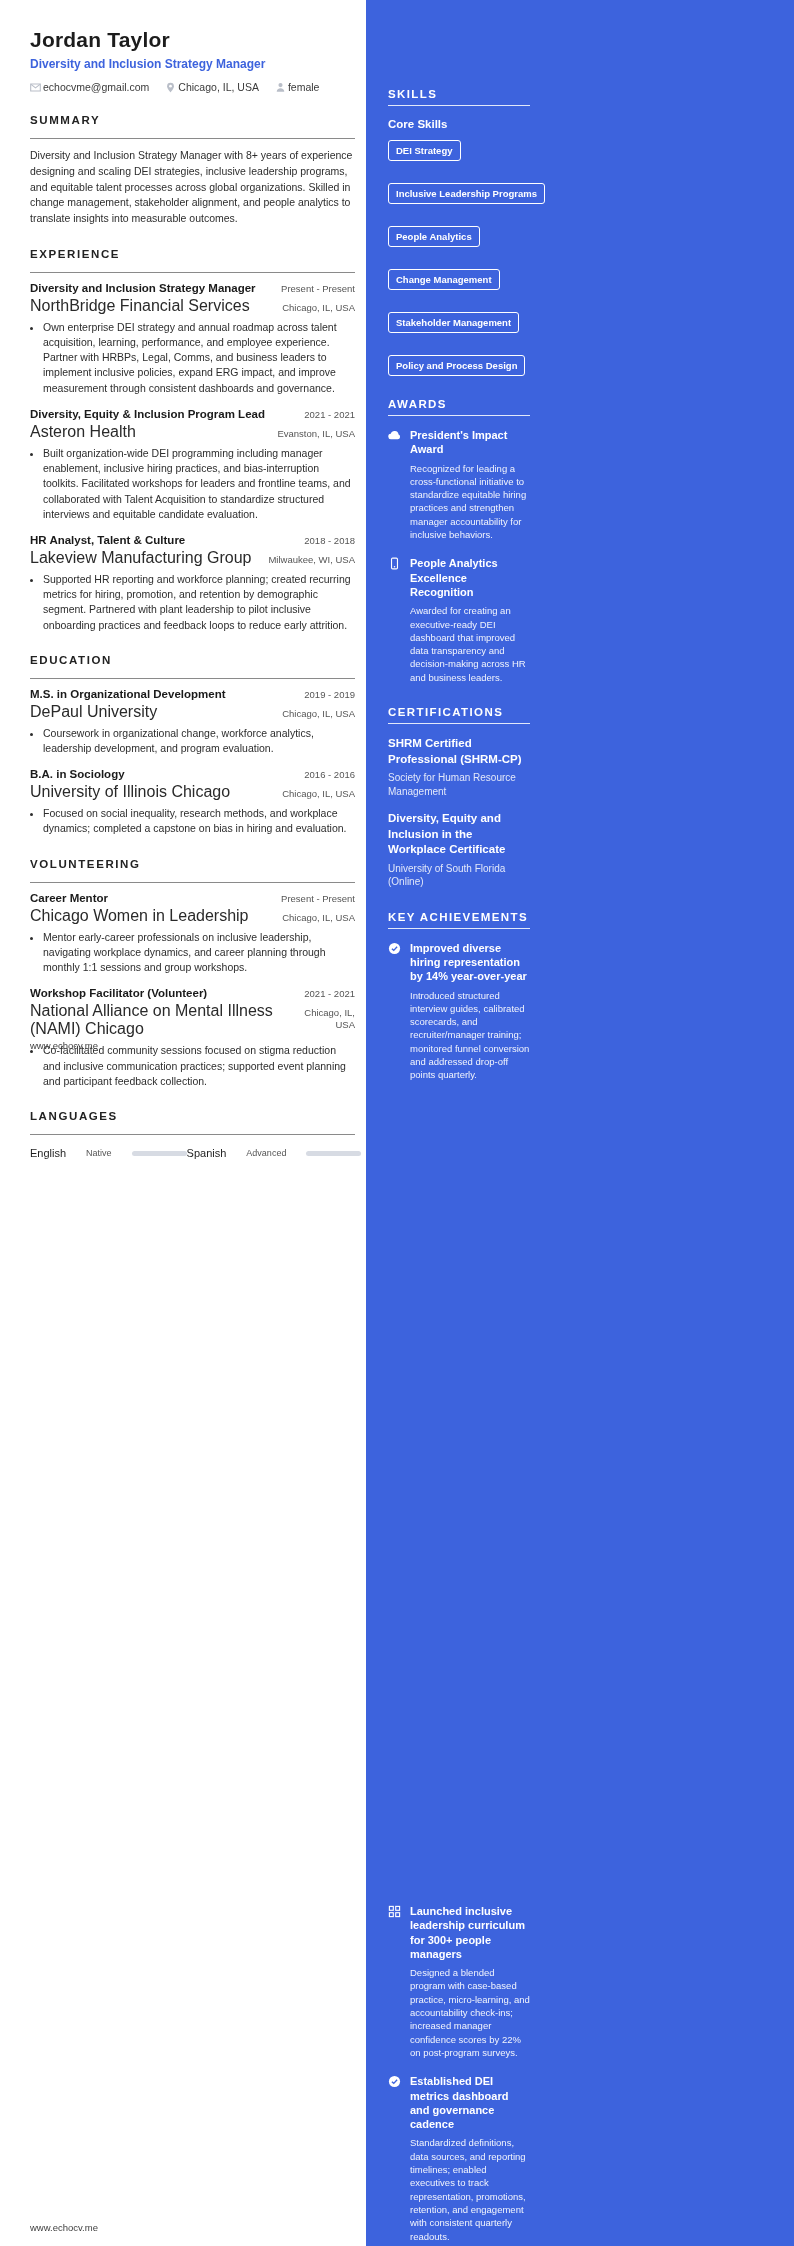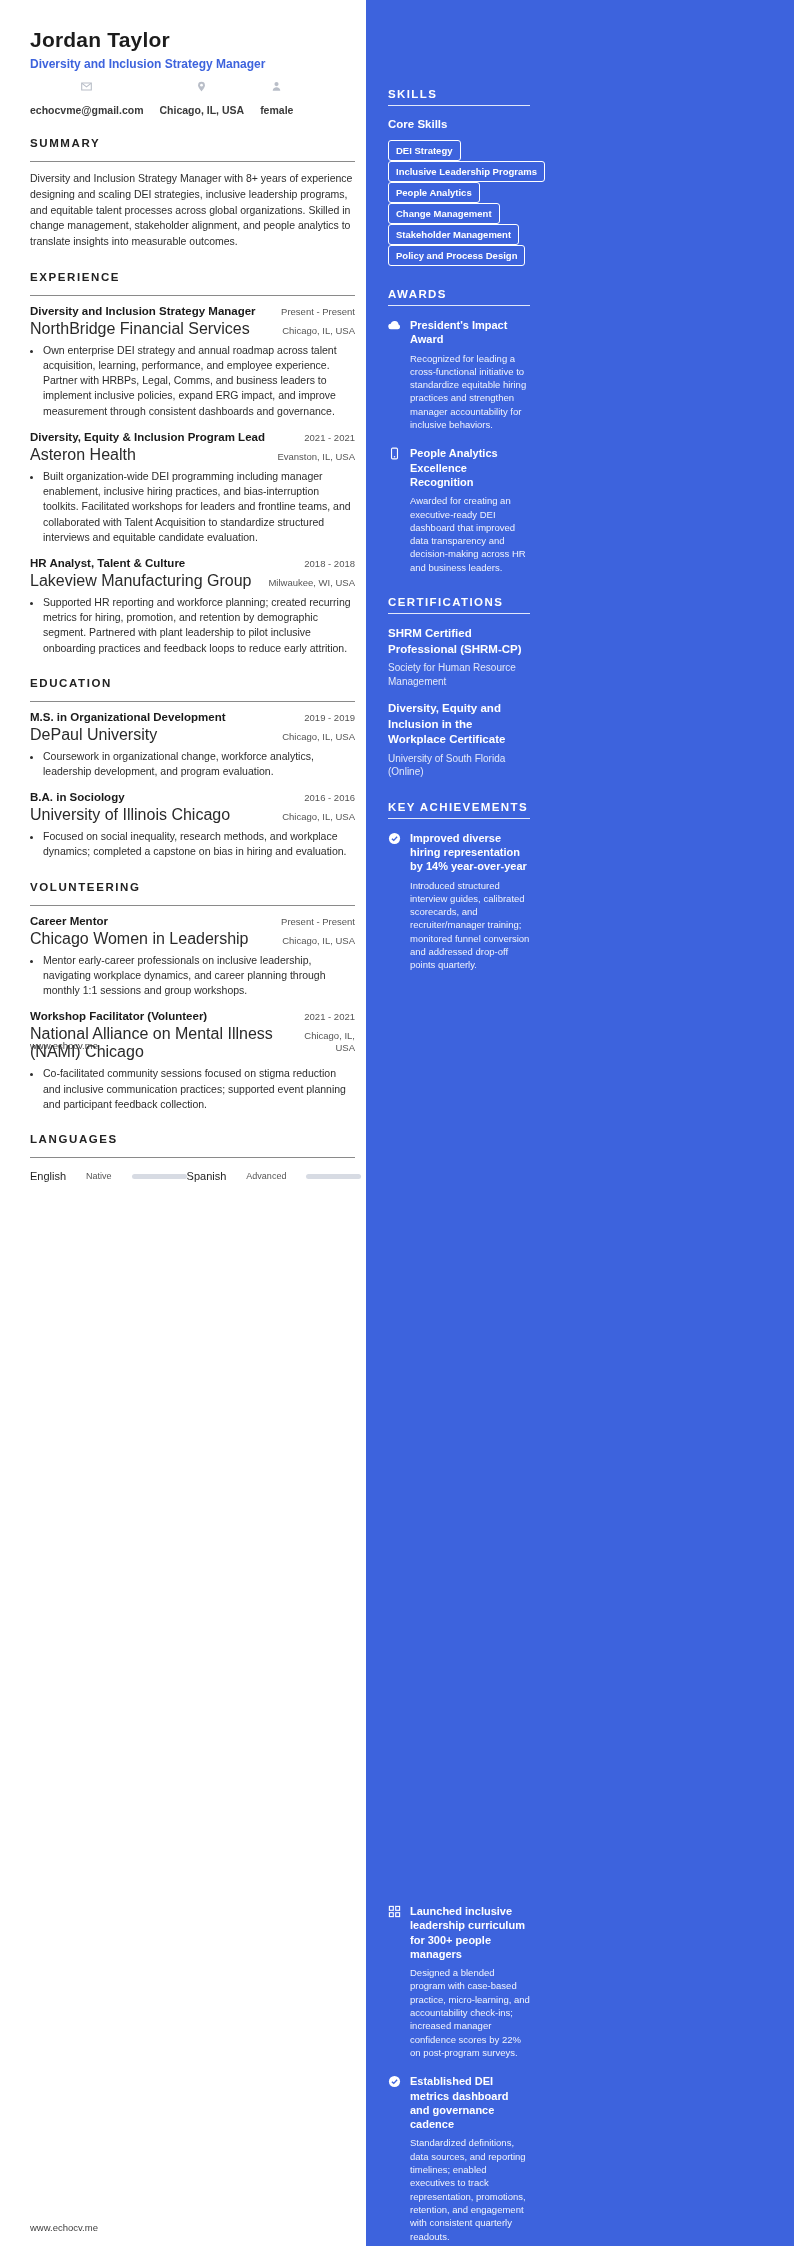--- a/index.html
+++ b/index.html
@@ -5,21 +5,21 @@
   * { margin:0; padding:0; box-sizing:border-box; }
   body { font-family:"Liberation Sans", sans-serif; background:#e9e9e9; }
   .page { position:relative; width:794px; height:2246px; background:#ffffff; margin:0 auto; overflow:hidden; }
   .sidebar-bg { position:absolute; top:0; left:366px; width:428px; height:100%; background:#3d63dd; }
 
   
   .left-col { position:absolute; left:30px; top:0; width:325px; color:#2d2d2d; }
   .person-name { font-size:21px; font-weight:bold; color:#1c1c1c; margin-top:28px; letter-spacing:.2px; }
   .person-title { color:#3d63dd; font-size:12px; font-weight:600; margin-top:5px; }
   .contact-row { display:flex; gap:16px; margin-top:10px; align-items:center; }
-  .contact-item { display:flex; align-items:center; gap:12px; font-size:10.5px; font-weight:700; color:#3a3a3a;flex-direction:column; }
+  .contact-item { display:flex; align-items:center; gap:2px; font-size:10.5px; font-weight:400; color:#3a3a3a; }
   .contact-item svg { width:11px; height:11px; fill:#b9bec8; display:block; }
 
   .section-heading { font-size:11.5px; letter-spacing:1.6px; color:#222; font-weight:600;
                      margin-top:21px; padding-bottom:12px; border-bottom:1px solid #8a8a8a; }
   .section-body { margin-top:9px; }
   .summary-text { font-size:10.5px; line-height:1.5; color:#2d2d2d; }
 
   .entry { margin-bottom:12px; }
   .entry-head { display:flex; justify-content:space-between; align-items:baseline; gap:8px; }
   .entry-title { font-weight:bold; font-size:11.5px; color:#1a1a1a; }
@@ -43,21 +43,21 @@
 
   
   .sb-content { position:absolute; left:388px; width:142px; color:#fff; }
   .sb-page1 { top:0; padding-top:88px; }
   .sb-page2 { top:1904px; }
   .sb-heading { font-size:11.5px; letter-spacing:1.4px; font-weight:bold; color:#fff;
                 padding-bottom:5px; border-bottom:1px solid rgba(255,255,255,.85); margin-bottom:12px; }
   .sb-section { margin-bottom:22px; }
   .sb-group-label { font-size:11.5px; font-weight:bold; margin-bottom:10px; }
   .chip { display:block; width:max-content; border:1px solid #fff; border-radius:3px;
-          padding:4px 7px; font-size:9.5px; font-weight:bold; color:#fff; margin-bottom:0; white-space:nowrap; }
+          padding:4px 7px; font-size:9.5px; font-weight:bold; color:#fff; margin-bottom:22px; white-space:nowrap; }
   .cert-item { margin-bottom:13px; }
   .cert-title { font-size:11.5px; font-weight:600; line-height:1.35; margin-bottom:4px; }
   .cert-org { font-size:10px; color:rgba(255,255,255,.85); line-height:1.35; }
   .sb-item { margin-bottom:15px; }
   .sb-item-head { display:flex; gap:8px; align-items:flex-start; }
   .sb-icon { flex:0 0 14px; width:14px; padding-top:1px; }
   .sb-icon svg { width:13px; height:13px; display:block; }
   .sb-item-title { flex:1; font-size:11px; font-weight:bold; line-height:1.3; }
   .sb-item-desc { margin-left:22px; margin-top:5px; font-size:9.5px; line-height:1.4; color:rgba(255,255,255,.93); }
 </style>

